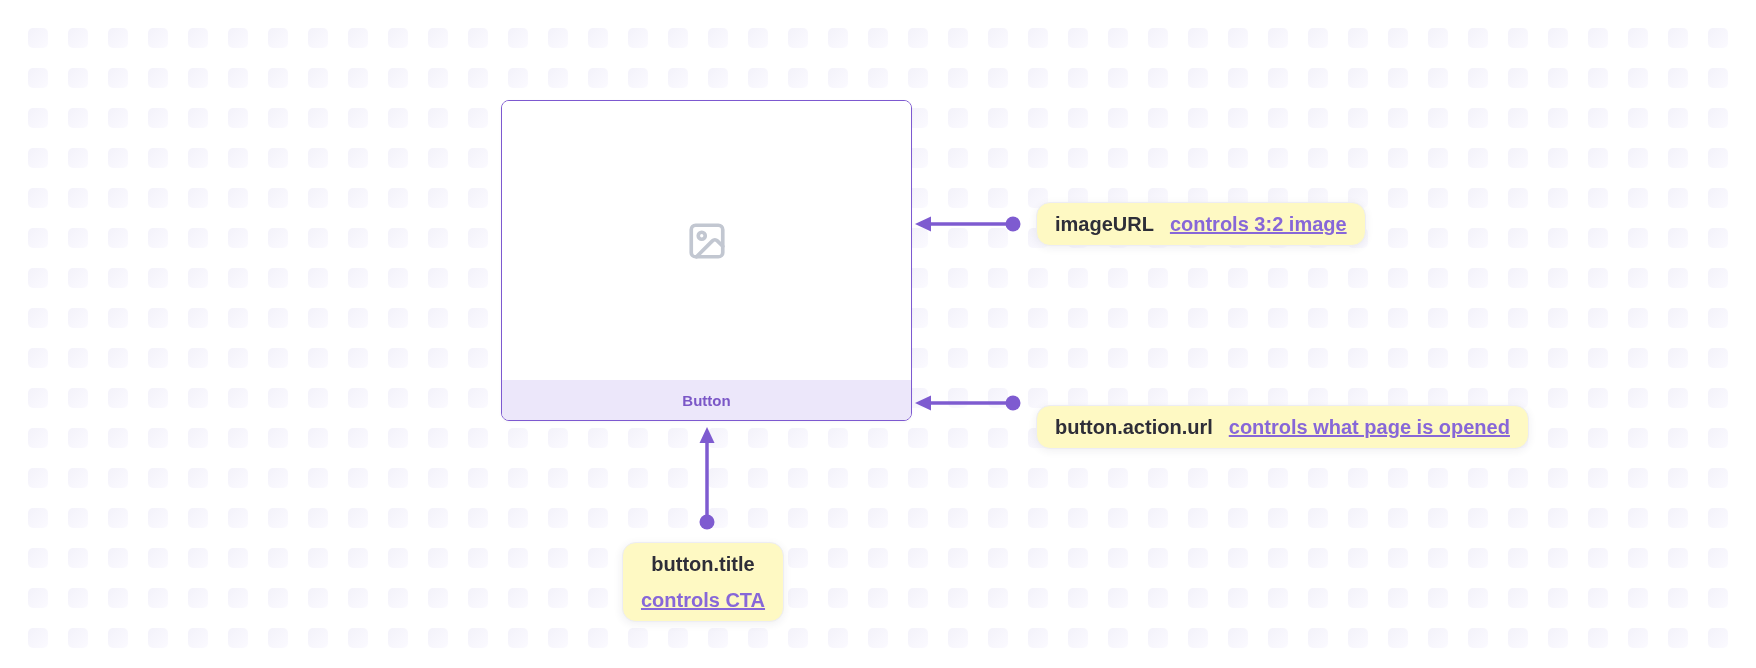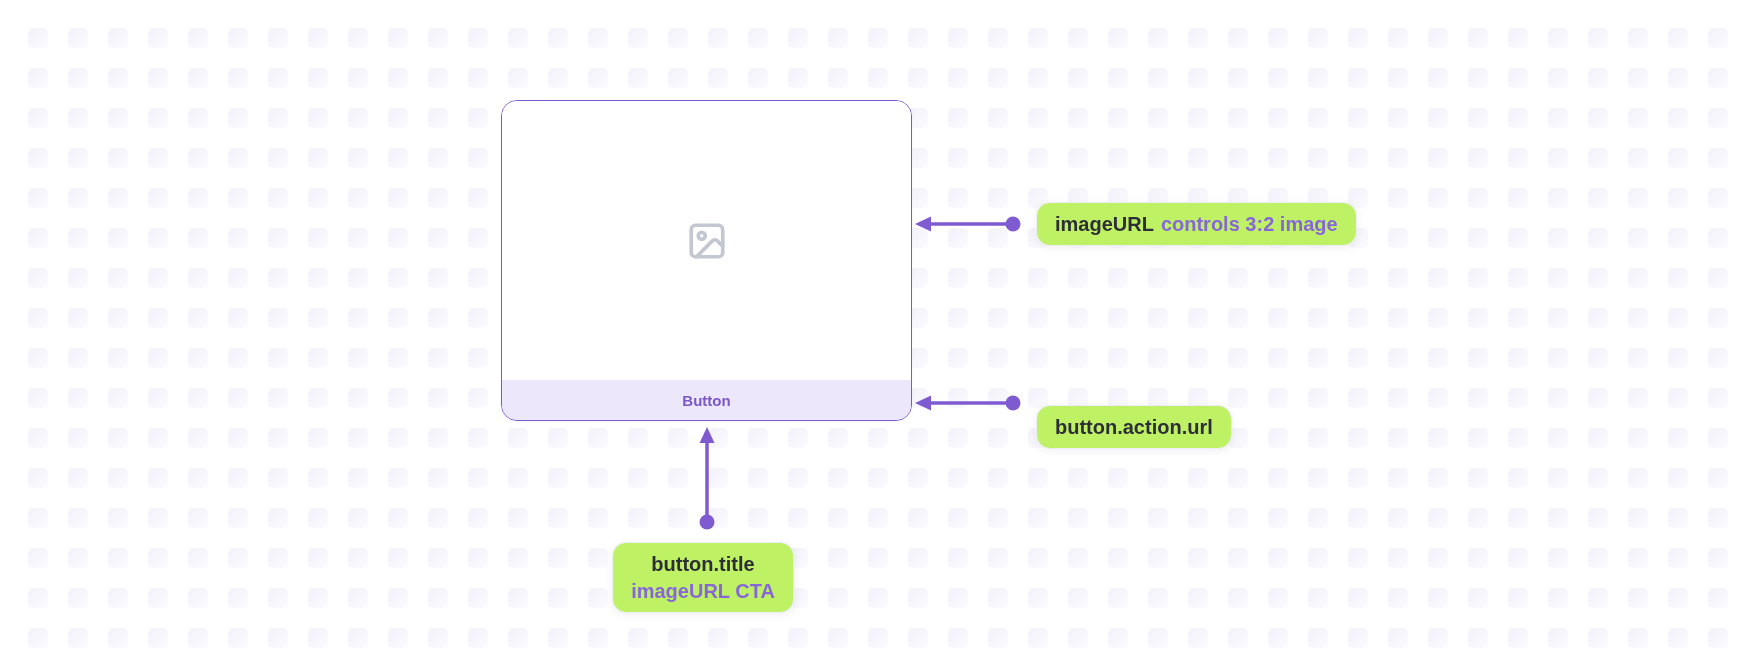--- a/index.html
+++ b/index.html
@@ -28,21 +28,21 @@
     border-radius: 5px;
   }
 
   
   .card {
     position: absolute; left: 501px; top: 100px;
     width: 411px; height: 321px;
     box-sizing: border-box;
     background: #ffffff;
     border: 1.5px solid #7d59d0;
-    border-radius: 16px;
+    border-radius: 8px;
     overflow: hidden;
     display: flex; flex-direction: column;
     z-index: 2;
     box-shadow: 0 1px 3px rgba(40, 30, 80, 0.04);
   }
   .image-area {
     flex: 1;
     display: flex; align-items: center; justify-content: center;
     background: #ffffff;
   }
@@ -56,30 +56,30 @@
   }
 
   
   .arrow { position: absolute; z-index: 3; }
   .arrow line { stroke: #7e5bd0; stroke-width: 3.5; }
   .arrow circle, .arrow polygon { fill: #7e5bd0; }
 
   
   .pill {
     position: absolute; z-index: 3;
-    display: flex; gap: 7px; align-items: center; white-space: nowrap;
-    background: #bef264;
+    display: flex; gap: 16px; align-items: center; white-space: nowrap;
+    background: #fef9c3;
     border: 1px solid #ededf4;
     border-radius: 14px;
     padding: 11px 18px;
     font-size: 20px; font-weight: 700; line-height: 1;
     box-shadow: 0 2px 8px rgba(40, 40, 70, 0.07);
   }
   .pill .prop { color: #2e2e38; }
-  .pill .desc { color: #8767d8; }
+  .pill .desc { color: #8767d8; text-decoration: underline; }
   .pill.centered { transform: translateX(-50%); }
 </style>
 </head>
 <body>
 
 <div class="dot-grid">
     <div></div>
     <div></div>
     <div></div>
     <div></div>
@@ -792,23 +792,24 @@
   <span class="desc">controls 3:2 image</span>
 </div>
 
 <svg class="arrow" style="left:913px; top:392px;" width="112" height="22">
   <line x1="16" y1="11" x2="100" y2="11"></line>
   <polygon points="2,11 18,3.5 18,18.5"></polygon>
   <circle cx="100" cy="11" r="7.5"></circle>
 </svg>
 <div class="pill" style="left:1036px; top:381px;margin-top:24px;">
   <span class="prop">button.action.url</span>
+  <span class="desc">controls what page is opened</span>
 </div>
 
 <svg class="arrow" style="left:696px; top:425px;" width="22" height="108">
   <line x1="11" y1="16" x2="11" y2="97"></line>
   <polygon points="11,2 3.5,18 18.5,18"></polygon>
   <circle cx="11" cy="97" r="7.5"></circle>
 </svg>
 <div class="pill centered" style="left:703px; top:542px;flex-direction:column;">
   <span class="prop">button.title</span>
-  <span class="desc">imageURL CTA</span>
+  <span class="desc">controls CTA</span>
 </div>
 
 </body></html>

